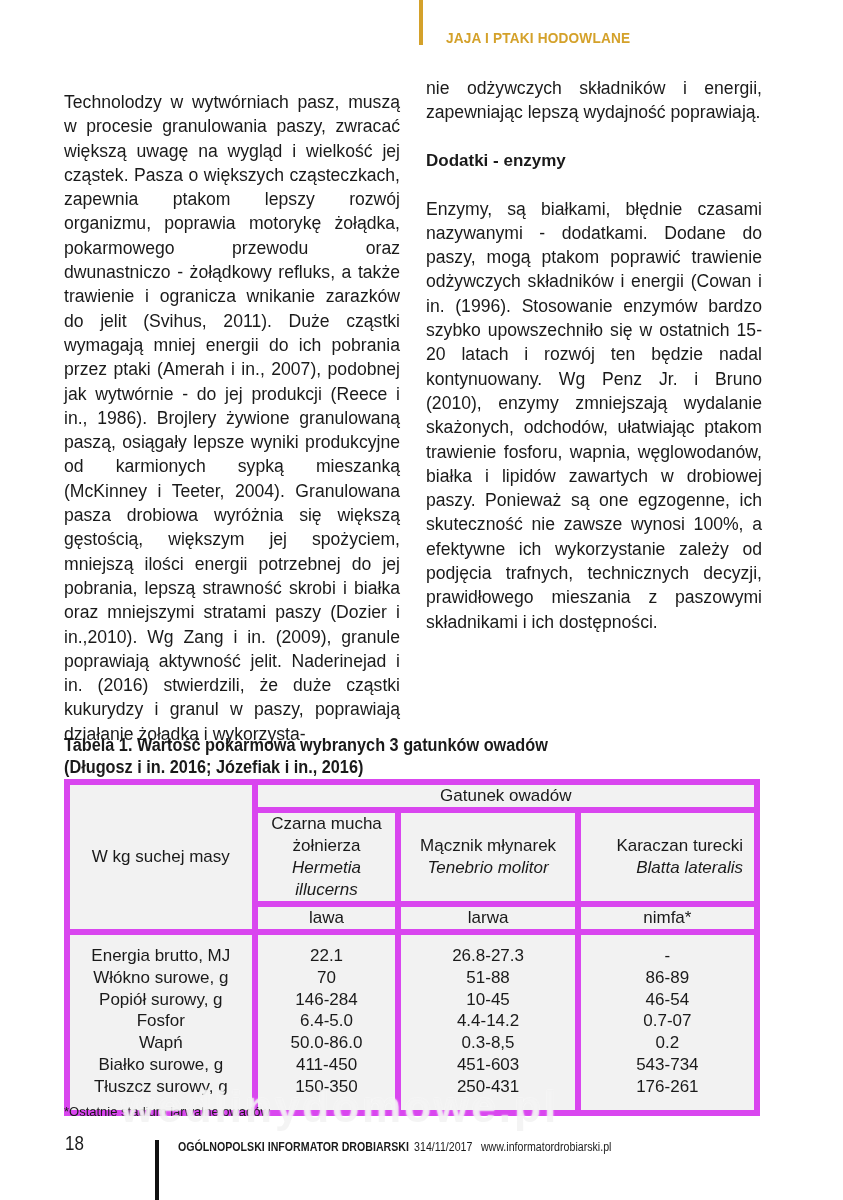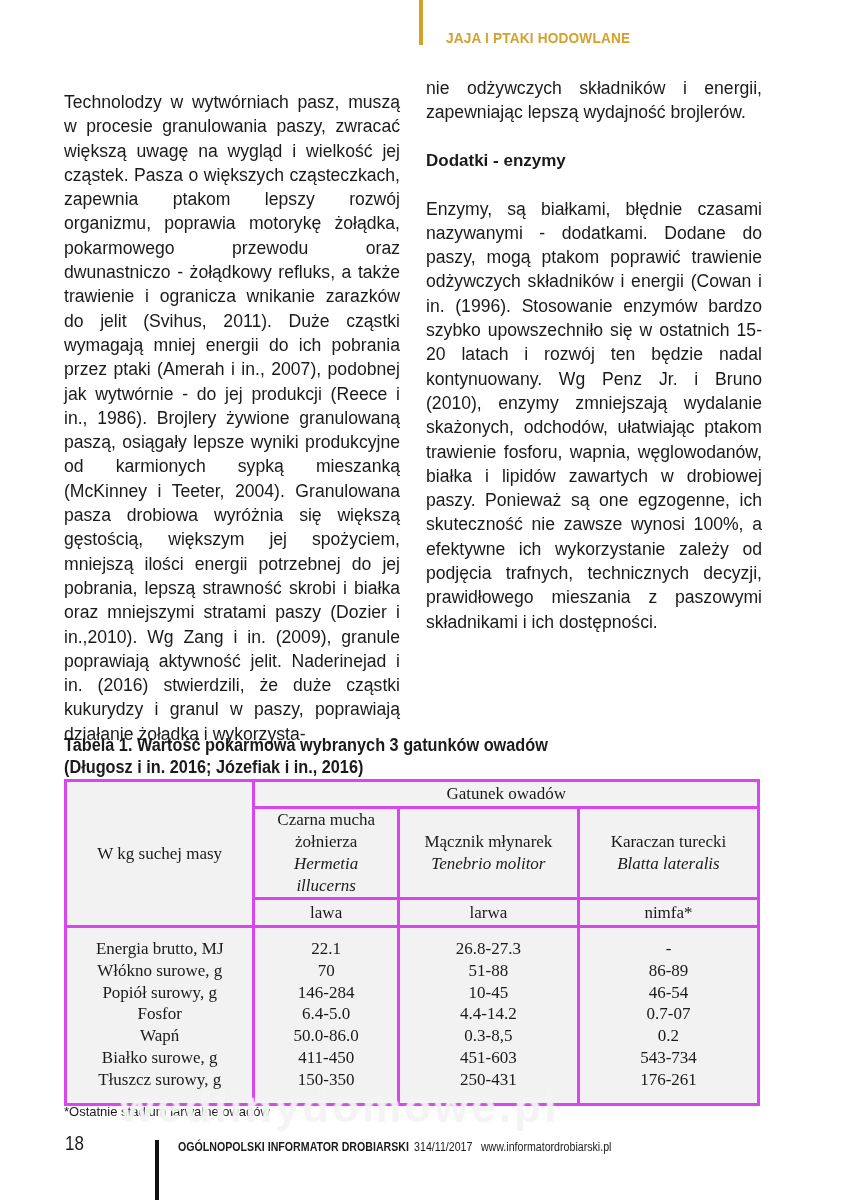--- a/index.html
+++ b/index.html
@@ -14,25 +14,25 @@
     .col-right { left: 426px; top: 76px; width: 336px; }
     .col p { text-align: justify; text-align-last: left; }
     .heading { font-weight: bold; font-size: 17px; line-height: 24px; text-align: left !important; }
     .gap { height: 24px; }
 
     .arrow { font-size: 15px; margin-left: 4px; }
 
     .table-caption { position: absolute; left: 64px; top: 734px; width: 700px; font-weight: bold; font-size: 17.5px; line-height: 22px; transform: scaleX(0.93); transform-origin: left; }
 
     .data-table { position: absolute; left: 64px; top: 779px; width: 696px; border-collapse: collapse; background: #f2f2f2; font-size: 17px; }
-    .data-table td { border: 3px solid #d946ef; text-align: center; vertical-align: middle; padding: 0 11px; line-height: 22px; font-family: Liberation Serif, serif; }
+    .data-table td { border: 6px solid #d946ef; text-align: center; vertical-align: middle; padding: 0 11px; line-height: 22px; }
     .data-table .row-head { width: 180px; }
     .data-table .c1 { width: 138px; }
     .data-table .c2 { width: 172px; }
-    .data-table .c3 { width: 172px; }
+    .data-table .c3 { width: 172px; text-align: right; }
     .it { font-style: italic; }
     .body-cell { padding-top: 10px !important; padding-bottom: 12px !important; line-height: 21.8px !important; vertical-align: top !important; }
 
     .footnote { position: absolute; left: 64px; top: 1104px; font-size: 13px; }
 
     .watermark { position: absolute; left: 120px; top: 1082px; font-family: "Liberation Sans", sans-serif; font-weight: bold; font-size: 44px; letter-spacing: 3px; color: rgba(235,235,235,0.55); text-shadow: 0 0 2px rgba(255,255,255,0.9); pointer-events: none; }
 
     .page-number { position: absolute; left: 65px; top: 1132px; font-size: 20px; transform: scaleX(0.85); transform-origin: left; }
     .footer-bar { position: absolute; left: 155px; top: 1140px; width: 4px; height: 60px; background: #111; }
     .footer-text { position: absolute; left: 178px; top: 1140px; font-size: 12.5px; white-space: nowrap; transform: scaleX(0.85); transform-origin: left; }
@@ -45,21 +45,21 @@
 
 <div class="section-bar"></div>
 <div class="section-title">JAJA I PTAKI HODOWLANE</div>
 
 <div class="col col-left">
   <div class="gap"></div>
   <p>Technolodzy w wytwórniach pasz, muszą w procesie granulowania paszy, zwracać większą uwagę na wygląd i wielkość jej cząstek. Pasza o większych cząsteczkach, zapewnia ptakom lepszy rozwój organizmu, poprawia motorykę żołądka, pokarmowego przewodu oraz dwunastniczo - żołądkowy refluks, a także trawienie i ogranicza wnikanie zarazków do jelit (Svihus, 2011). Duże cząstki wymagają mniej energii do ich pobrania przez ptaki (Amerah i in., 2007), podobnej jak wytwórnie - do jej produkcji (Reece i in., 1986). Brojlery żywione granulowaną paszą, osiągały lepsze wyniki produkcyjne od karmionych sypką mieszanką (McKinney i Teeter, 2004). Granulowana pasza drobiowa wyróżnia się większą gęstością, większym jej spożyciem, mniejszą ilości energii potrzebnej do jej pobrania, lepszą strawność skrobi i białka oraz mniejszymi stratami paszy (Dozier i in.,2010). Wg Zang i in. (2009), granule poprawiają aktywność jelit. Naderinejad i in. (2016) stwierdzili, że duże cząstki kukurydzy i granul w paszy, poprawiają działanie żołądka i wykorzysta-</p>
 </div>
 
 <div class="col col-right">
-  <p>nie odżywczych składników i energii, zapewniając lepszą wydajność brojlerów.</p>
+  <p>nie odżywczych składników i energii, zapewniając lepszą wydajność poprawiają.</p>
   <div class="gap"></div>
   <p class="heading">Dodatki - enzymy</p>
   <div class="gap"></div>
   <p>Enzymy, są białkami, błędnie czasami nazywanymi - dodatkami. Dodane do paszy, mogą ptakom poprawić trawienie odżywczych składników i energii (Cowan i in. (1996). Stosowanie enzymów bardzo szybko upowszechniło się w ostatnich 15-20 latach i rozwój ten będzie nadal kontynuowany. Wg Penz Jr. i Bruno (2010), enzymy zmniejszają wydalanie skażonych, odchodów, ułatwiając ptakom trawienie fosforu, wapnia, węglowodanów, białka i lipidów zawartych w drobiowej paszy. Ponieważ są one egzogenne, ich skuteczność nie zawsze wynosi 100%, a efektywne ich wykorzystanie zależy od podjęcia trafnych, technicznych decyzji, prawidłowego mieszania z paszowymi składnikami i ich dostępności.</p>
 </div>
 
 <div class="table-caption">
   <div>Tabela 1. Wartość pokarmowa wybranych 3 gatunków owadów</div>
   <div>(Długosz i in. 2016; Józefiak i in., 2016)</div>
 </div>

